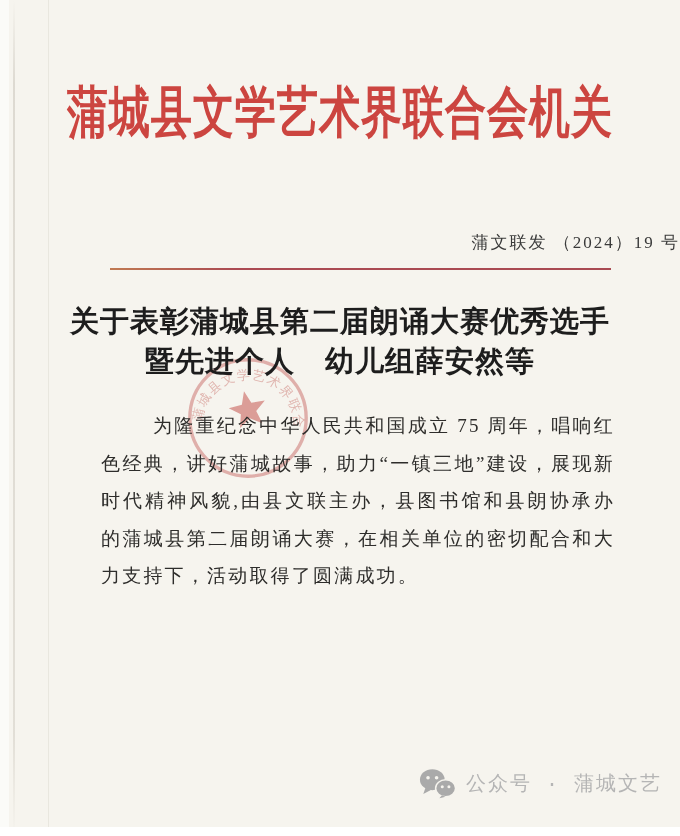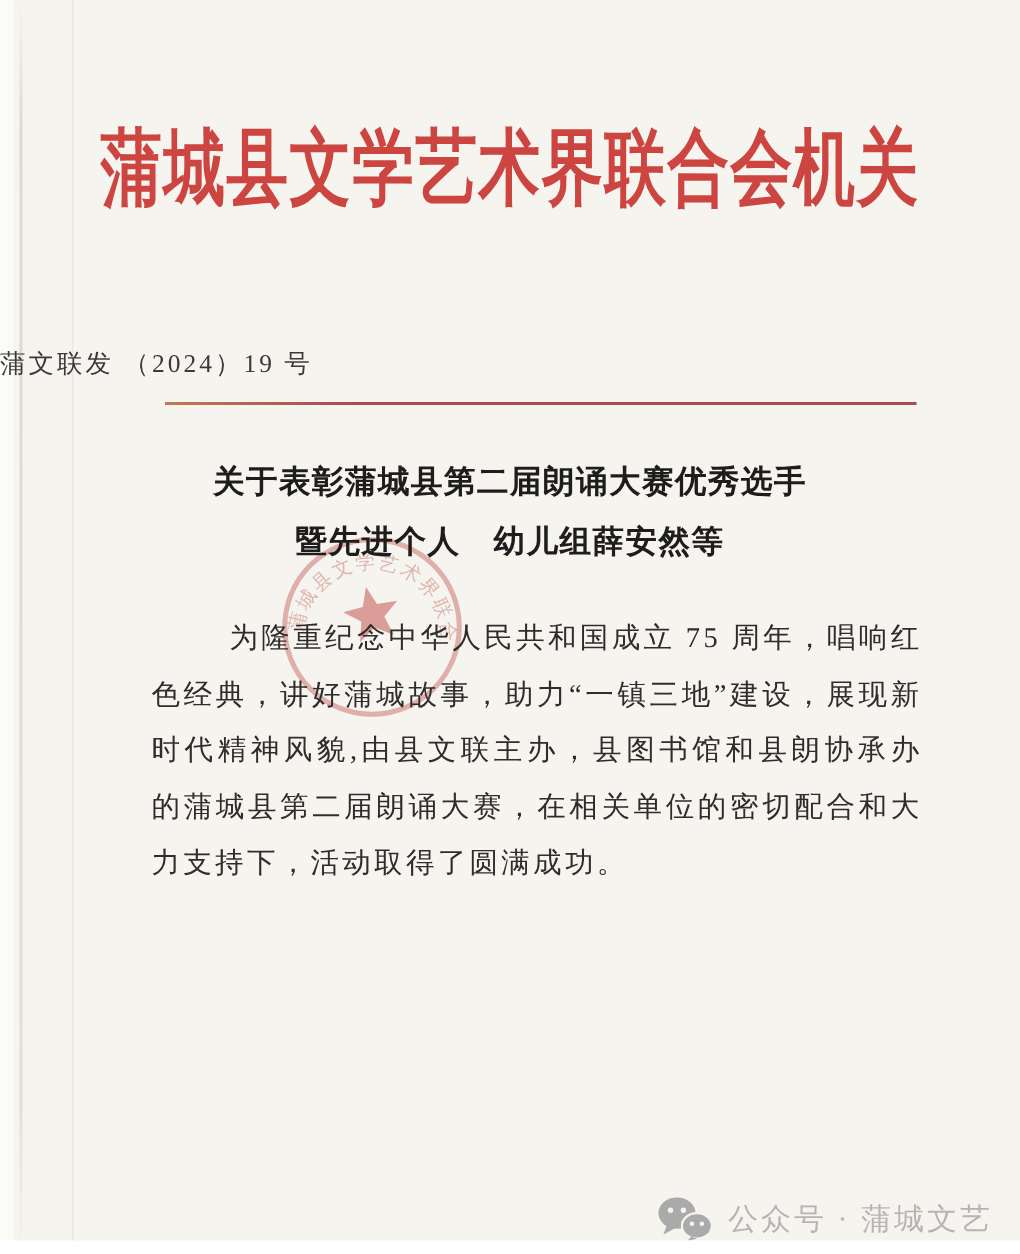--- a/index.html
+++ b/index.html
@@ -20,47 +20,47 @@
   .header{
     position:absolute;top:83px;left:0;right:0;
     text-align:center;
     font-size:41px;line-height:58px;font-weight:700;
     color:#cc4540;letter-spacing:1px;
     transform:scaleY(1.35);transform-origin:50% 50%;
     margin:0;white-space:nowrap;
   }
   .doc-number{
     position:absolute;top:231px;left:0;right:0;
-    text-align:left;font-size:17px;color:#3a3a3a;letter-spacing:2px;
+    text-align:right;font-size:17px;color:#3a3a3a;letter-spacing:2px;
   }
   .red-line{
     position:absolute;top:268px;left:110px;width:501px;height:2px;
     background:linear-gradient(to right,#c07a52 0%,#ab4a52 25%,#a94a52 100%);
   }
   .doc-title{
     position:absolute;top:301px;left:50px;right:50px;
-    text-align:center;font-size:21px;line-height:40px;font-weight:700;
+    text-align:center;font-size:29px;line-height:40px;font-weight:700;
     color:#1d1d1d;letter-spacing:1px;margin:0;
   }
   .body-text{
     position:absolute;top:407px;left:101px;width:514px;
     font-size:19px;line-height:37.6px;color:#2e2d2b;
     text-align:justify;letter-spacing:2.2px;
   }
   .body-text p{margin:0;text-indent:52px;}
 
   .seal{position:absolute;left:184px;top:354px;width:128px;height:128px;opacity:0.85;pointer-events:none;}
   .body-layer{position:relative;z-index:2;}
   .seal-layer{z-index:1;}
 
   .footer{
-    position:absolute;right:18px;bottom:8px;
+    position:absolute;right:18px;bottom:37px;
     display:flex;align-items:center;gap:9px;
     color:#b5b5b5;font-size:20px;letter-spacing:2px;
-    font-family:Liberation Serif, serif;
+    font-family:Liberation Mono, monospace;
   }
   .wc-icon{width:38px;height:31px;display:block;}
 </style>
 </head>
 <body>
 
 <div class="page">
 
   <div class="left-strip"></div>
   <div class="fold-line"></div>

